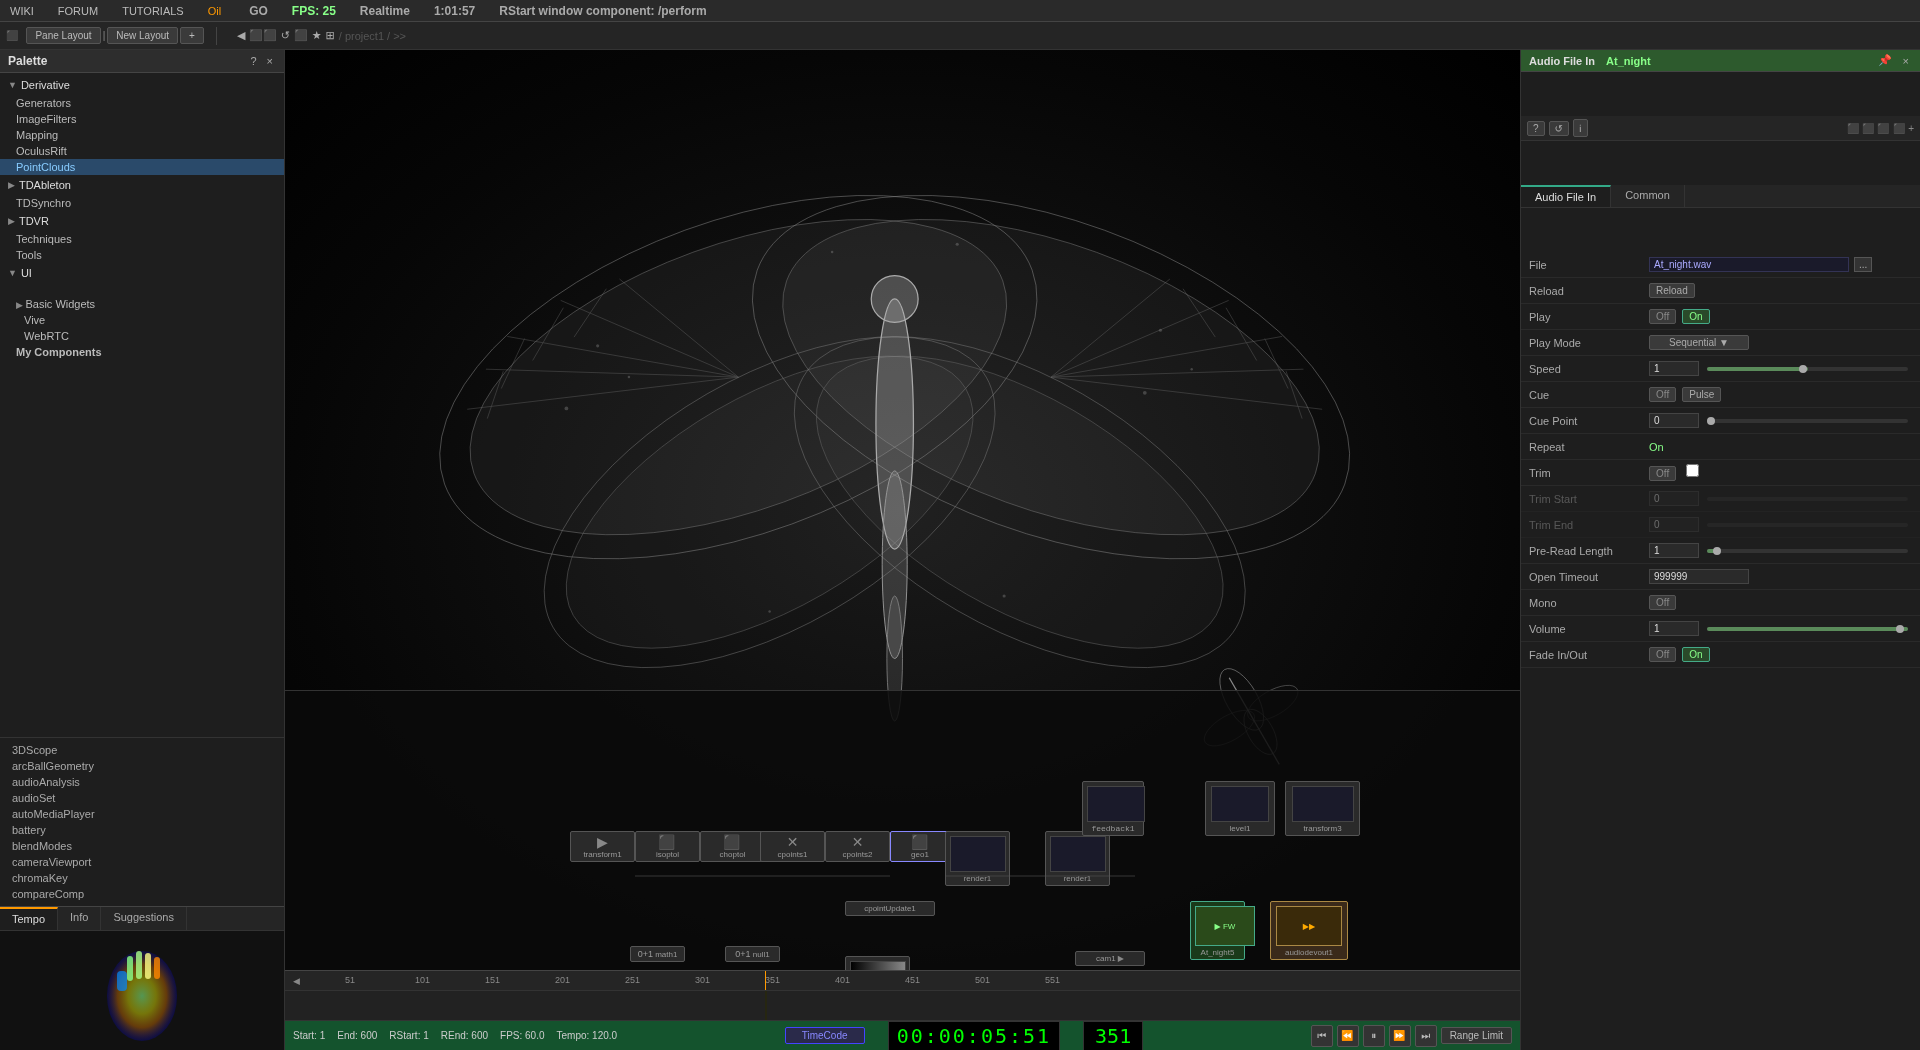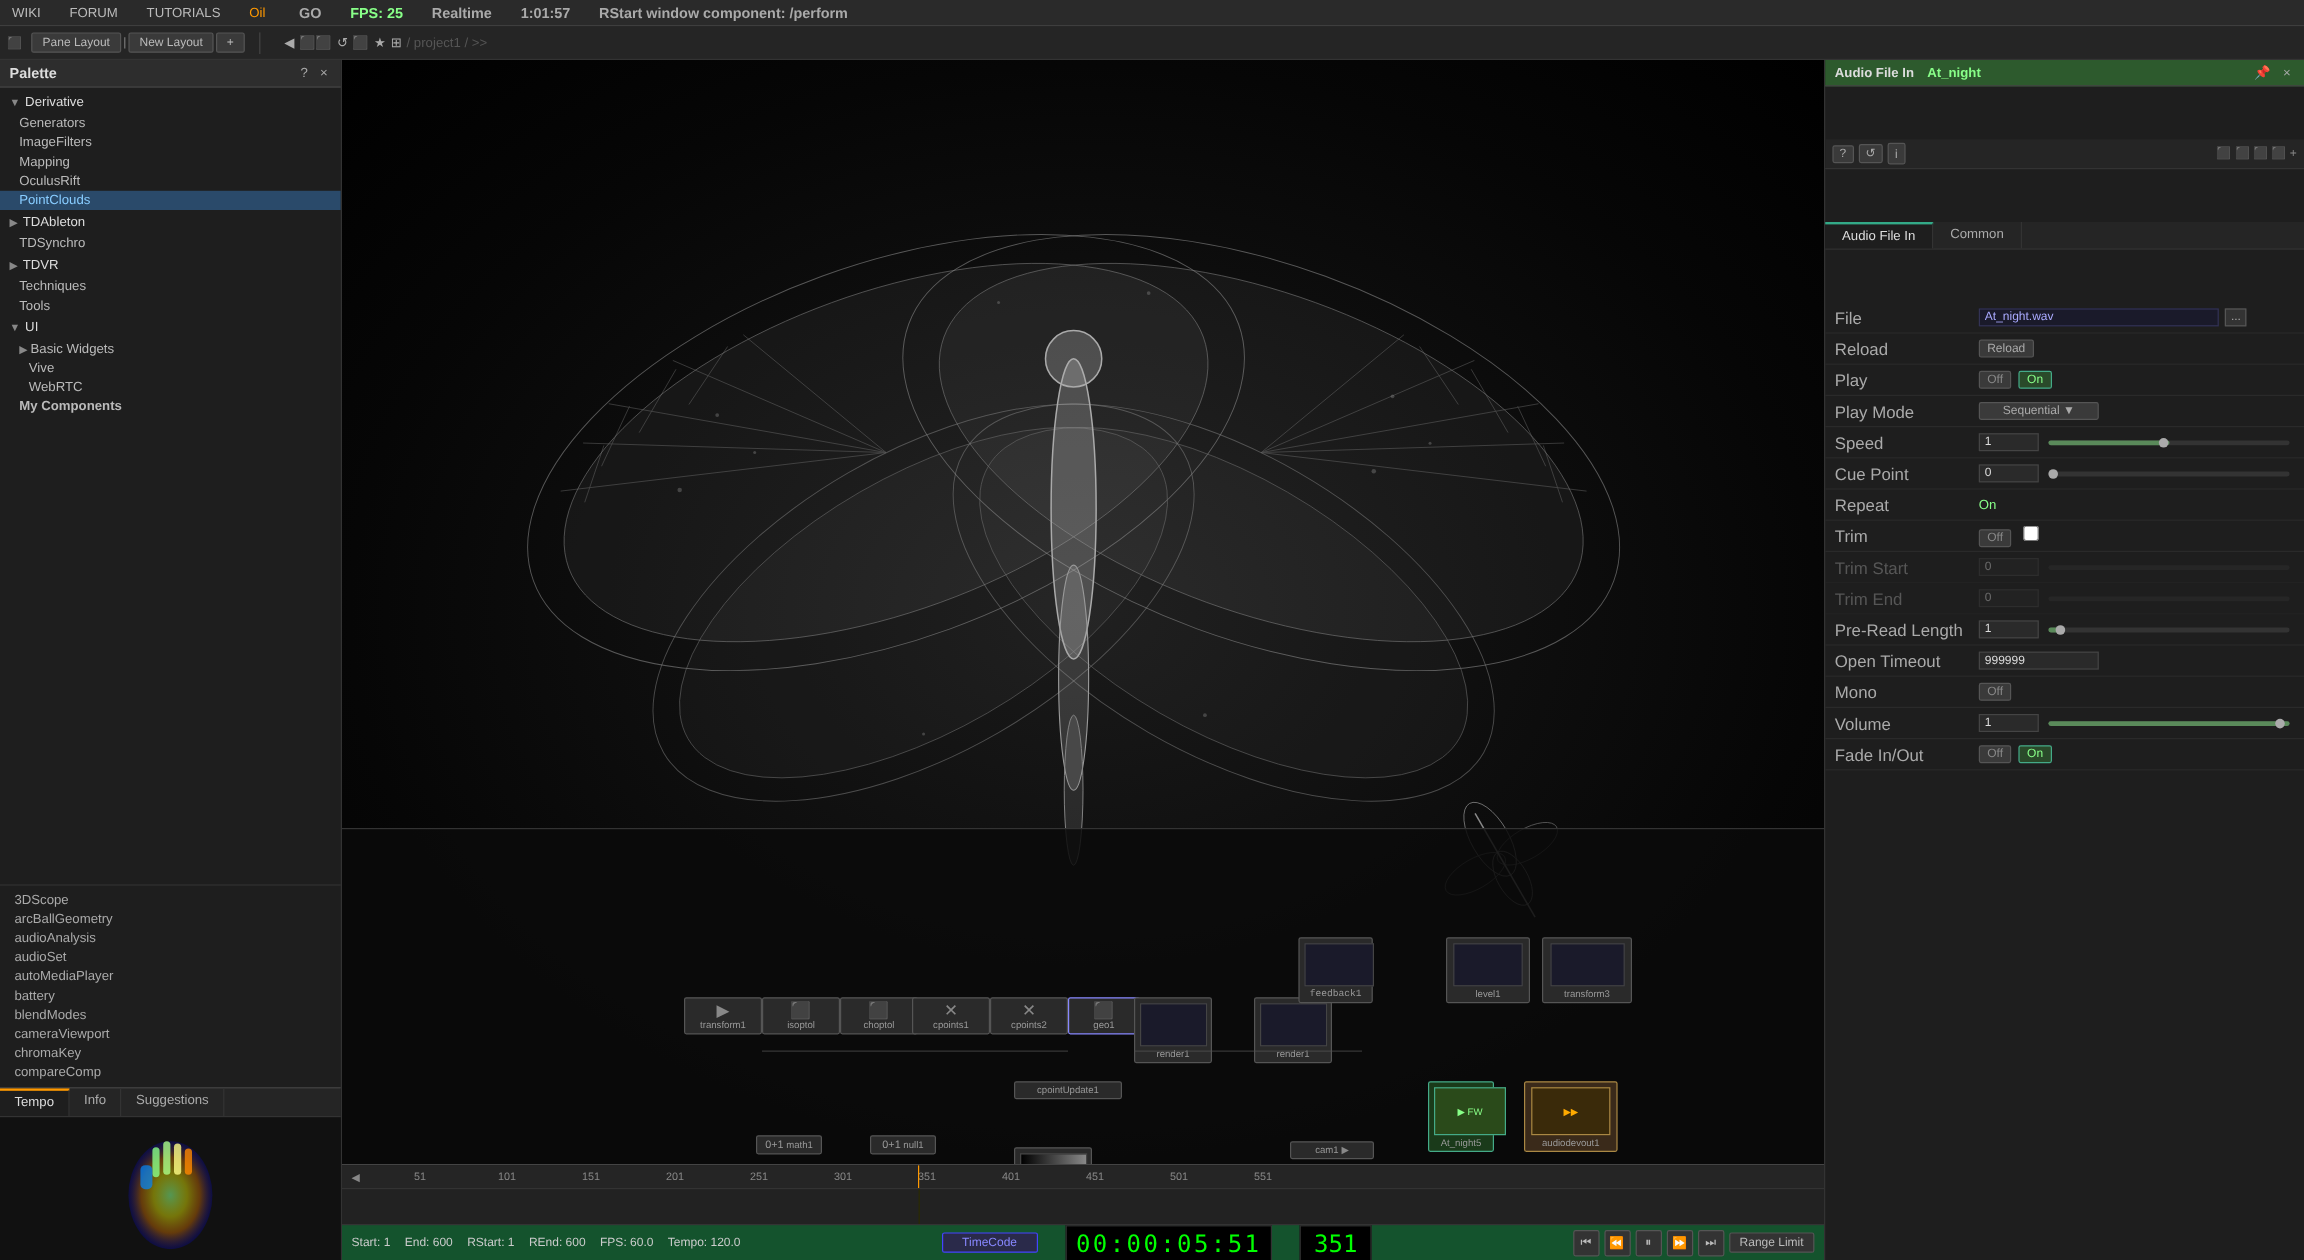--- a/index.html
+++ b/index.html
@@ -178,21 +178,21 @@
 
     
     #params-area {
       flex: 1; overflow-y: auto; padding: 0;
     }
     .param-row {
       display: flex; align-items: center; padding: 3px 8px; border-bottom: 1px solid #2a2a2a;
       min-height: 26px;
     }
     .param-label {
-      width: 120px; color: #aaa; font-size: 14px; flex-shrink: 0;
+      width: 120px; color: #aaa; font-size: 11px; flex-shrink: 0;
     }
     .param-value {
       flex: 1; color: #ddd; font-size: 11px;
     }
     .param-input {
       background: #2a2a2a; border: 1px solid #444; color: #ddd;
       padding: 1px 4px; font-size: 10px; width: 140px;
     }
 
     
@@ -331,21 +331,21 @@
         </div>
       </div>
       <div class="palette-item">Techniques</div>
       <div class="palette-item">Tools</div>
       <div class="palette-section">
         <div class="palette-section-header">
           <span class="arrow">▼</span>
           <span>UI</span>
         </div>
       </div>
-      <div class="palette-item" style="">
+      <div class="palette-item" style="margin-top:13px;">
         <span style="color:#888;font-size:9px;">▶ </span>Basic Widgets
       </div>
       <div class="palette-item" style="padding-left:24px;">Vive</div>
       <div class="palette-item" style="padding-left:24px;">WebRTC</div>
       <div class="palette-item" style="font-weight:bold;">My Components</div>
     </div>
 
     <div id="palette-sub-list">
       <div class="palette-sub-item">3DScope</div>
       <div class="palette-sub-item">arcBallGeometry</div>
@@ -708,20 +708,27 @@
         <span class="param-label">Speed</span>
         <div class="param-value" style="display:flex;align-items:center;gap:4px;">
           <input type="text" class="param-input" value="1" style="width: 50px;">
           <div class="param-slider" style="width:100px;">
             <div class="param-slider-fill" style="width:50%;"></div>
             <div class="param-slider-handle" style="left:46%;"></div>
           </div>
         </div>
       </div>
 
+      <div class="param-row">
+        <span class="param-label">Cue</span>
+        <div class="param-value">
+          <button class="toggle-btn toggle-off">Off</button>
+          <button class="toggle-btn">Pulse</button>
+        </div>
+      </div>
 
       <div class="param-row">
         <span class="param-label">Cue Point</span>
         <div class="param-value" style="display:flex;align-items:center;gap:4px;">
           <input type="text" class="param-input" value="0" style="width: 50px;">
           <div class="param-slider" style="width:120px;">
             <div class="param-slider-fill" style="width:0%;"></div>
             <div class="param-slider-handle" style="left:0%;"></div>
           </div>
         </div>

